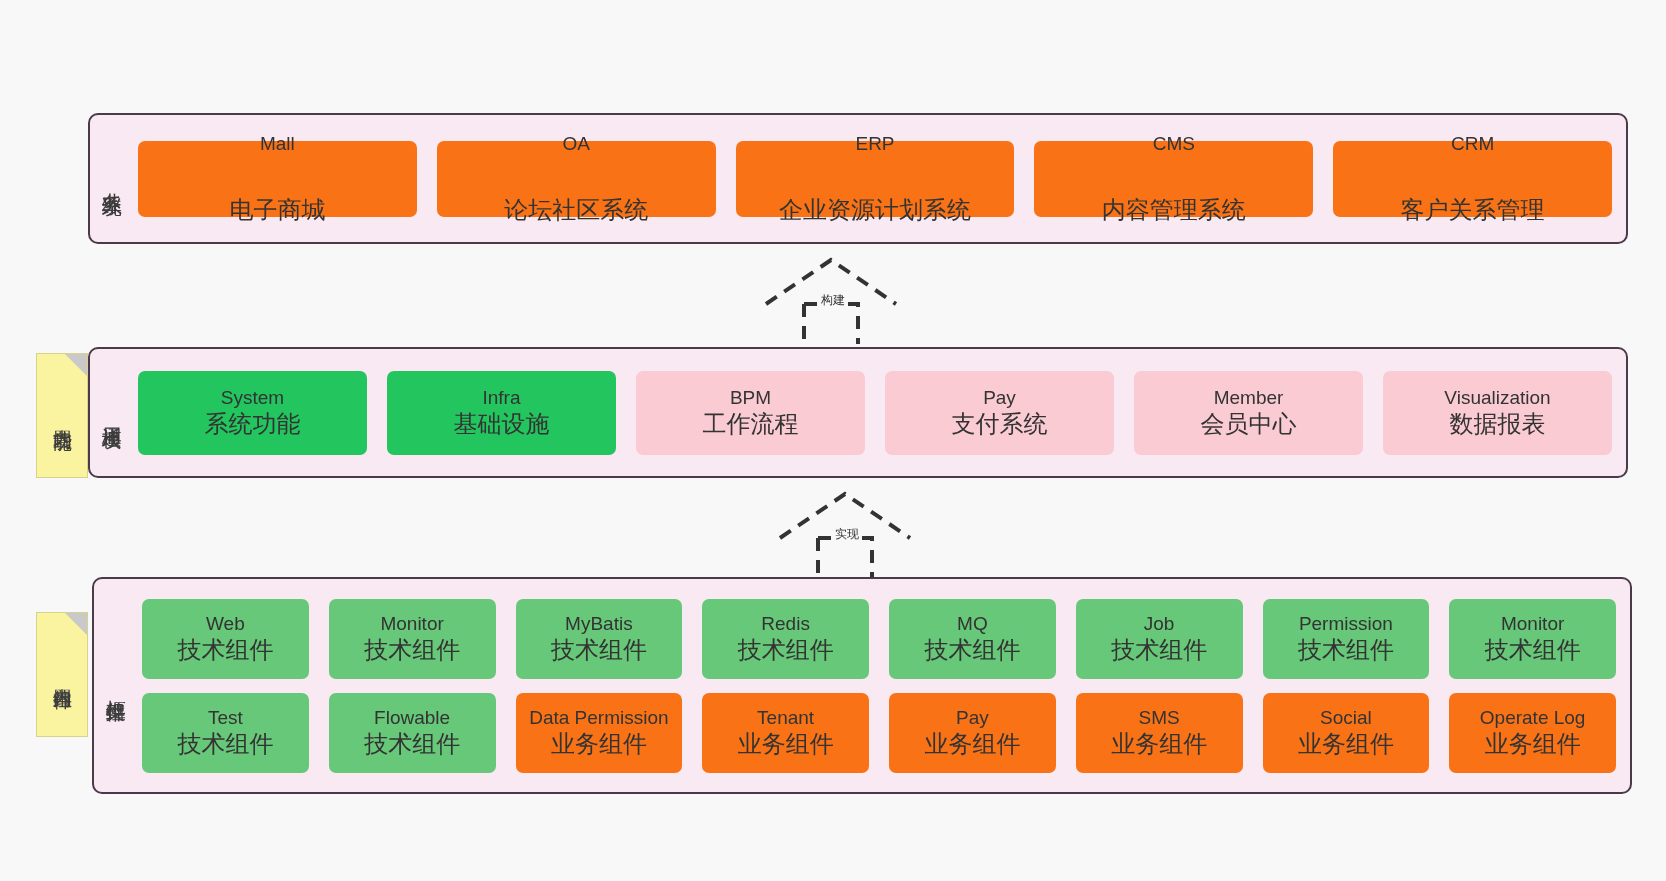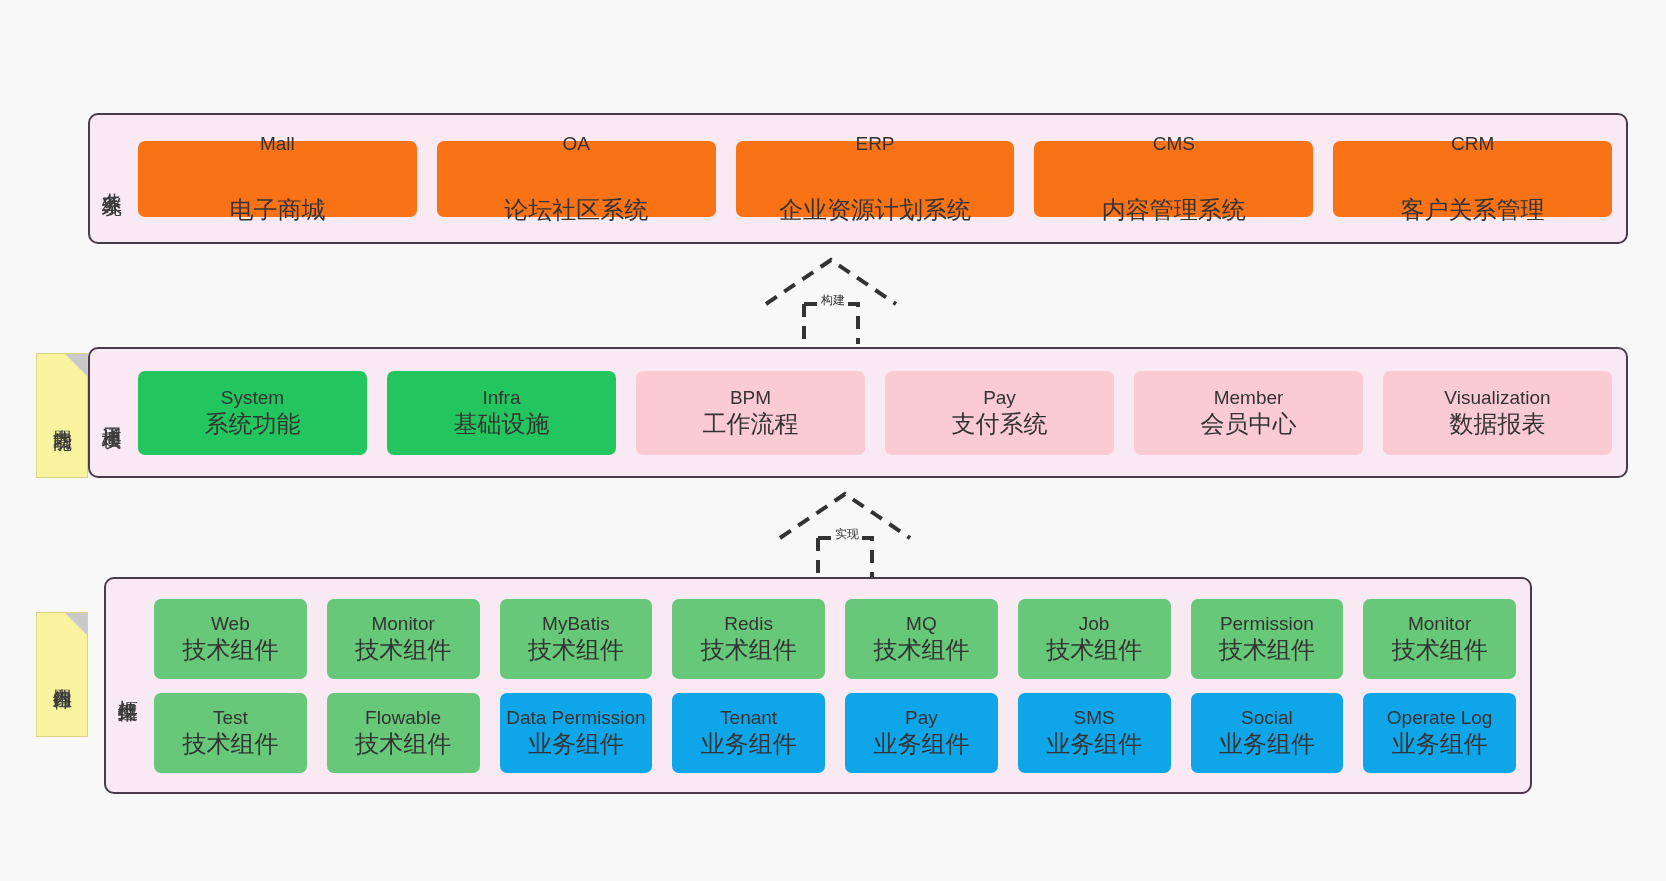--- a/index.html
+++ b/index.html
@@ -69,30 +69,30 @@
     padding:6px 6px;
     color:#333333;
   }
   .tile .t-name{font-size:19px;}
   .tile .t-sub{font-size:24px;}
 
   .tile.blue{background:#f97316;gap:40px;}
   .tile.red-strong{background:#22c55e;}
   .tile.red-soft{background:#FBCBD3;}
   .tile.green-strong{background:#66C878;}
-  .tile.green-soft{background:#0ea5e9;}
+  .tile.green-soft{background:#f97316;}
 
   
   #layer-business{left:88px;top:113px;width:1540px;height:131px;}
   #layer-business .row{height:76px;}
 
   #layer-common{left:88px;top:347px;width:1540px;height:131px;}
   #layer-common .row{height:84px;}
 
-  #layer-framework{left:104px;top:577px;width:1428px;height:217px;}
+  #layer-framework{left:92px;top:577px;width:1540px;height:217px;}
   #layer-framework .row{height:80px;}
 
   
   .note{
     position:absolute;
     background:#FAF4A0;
     border:1px solid #D9D38A;
     box-sizing:border-box;
     display:flex;
     align-items:center;

